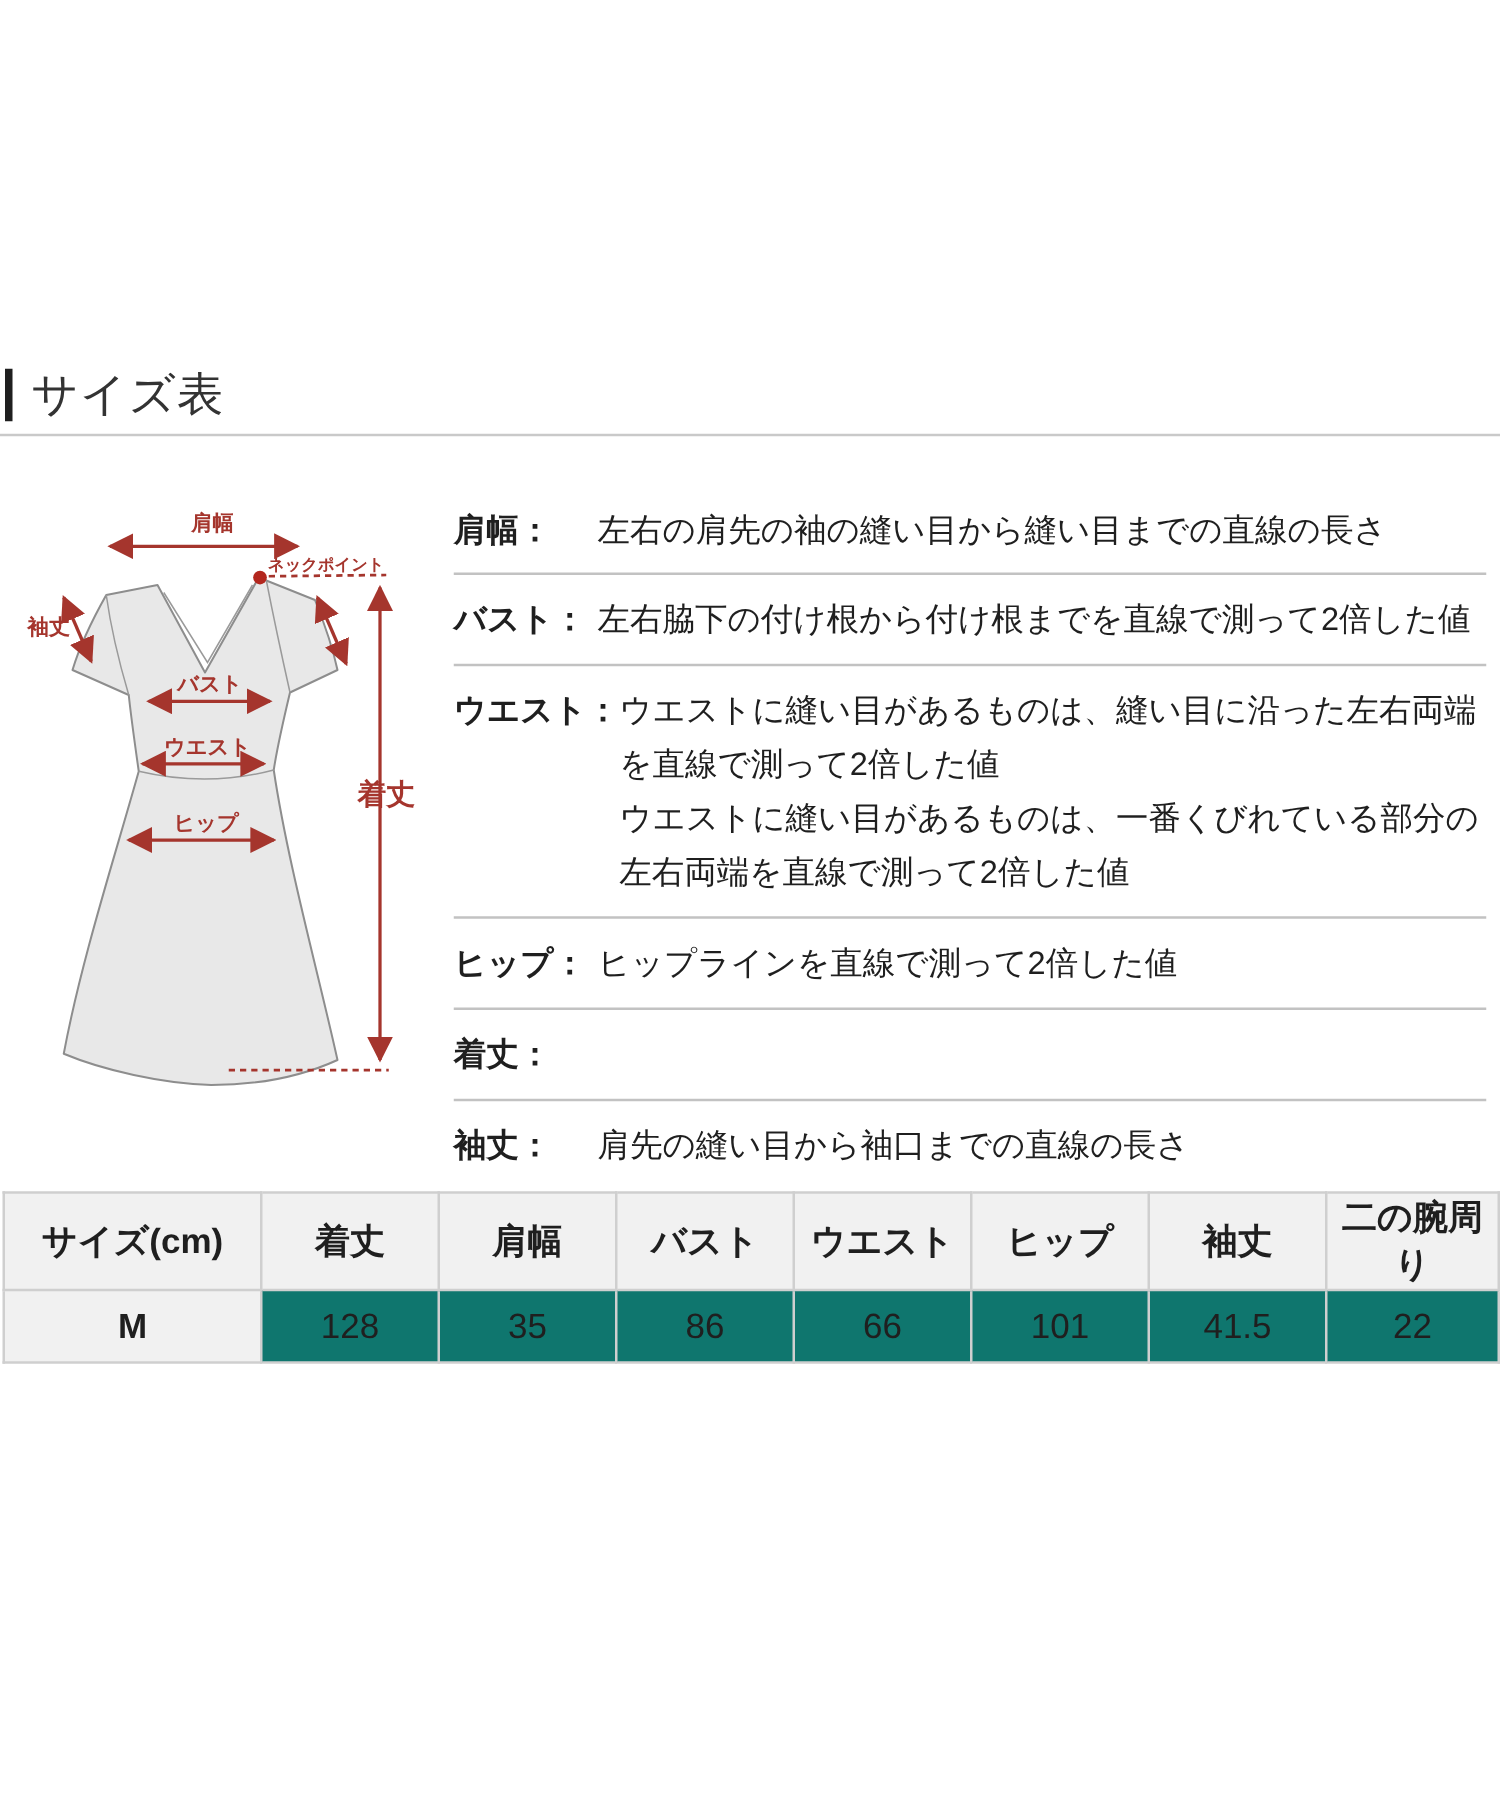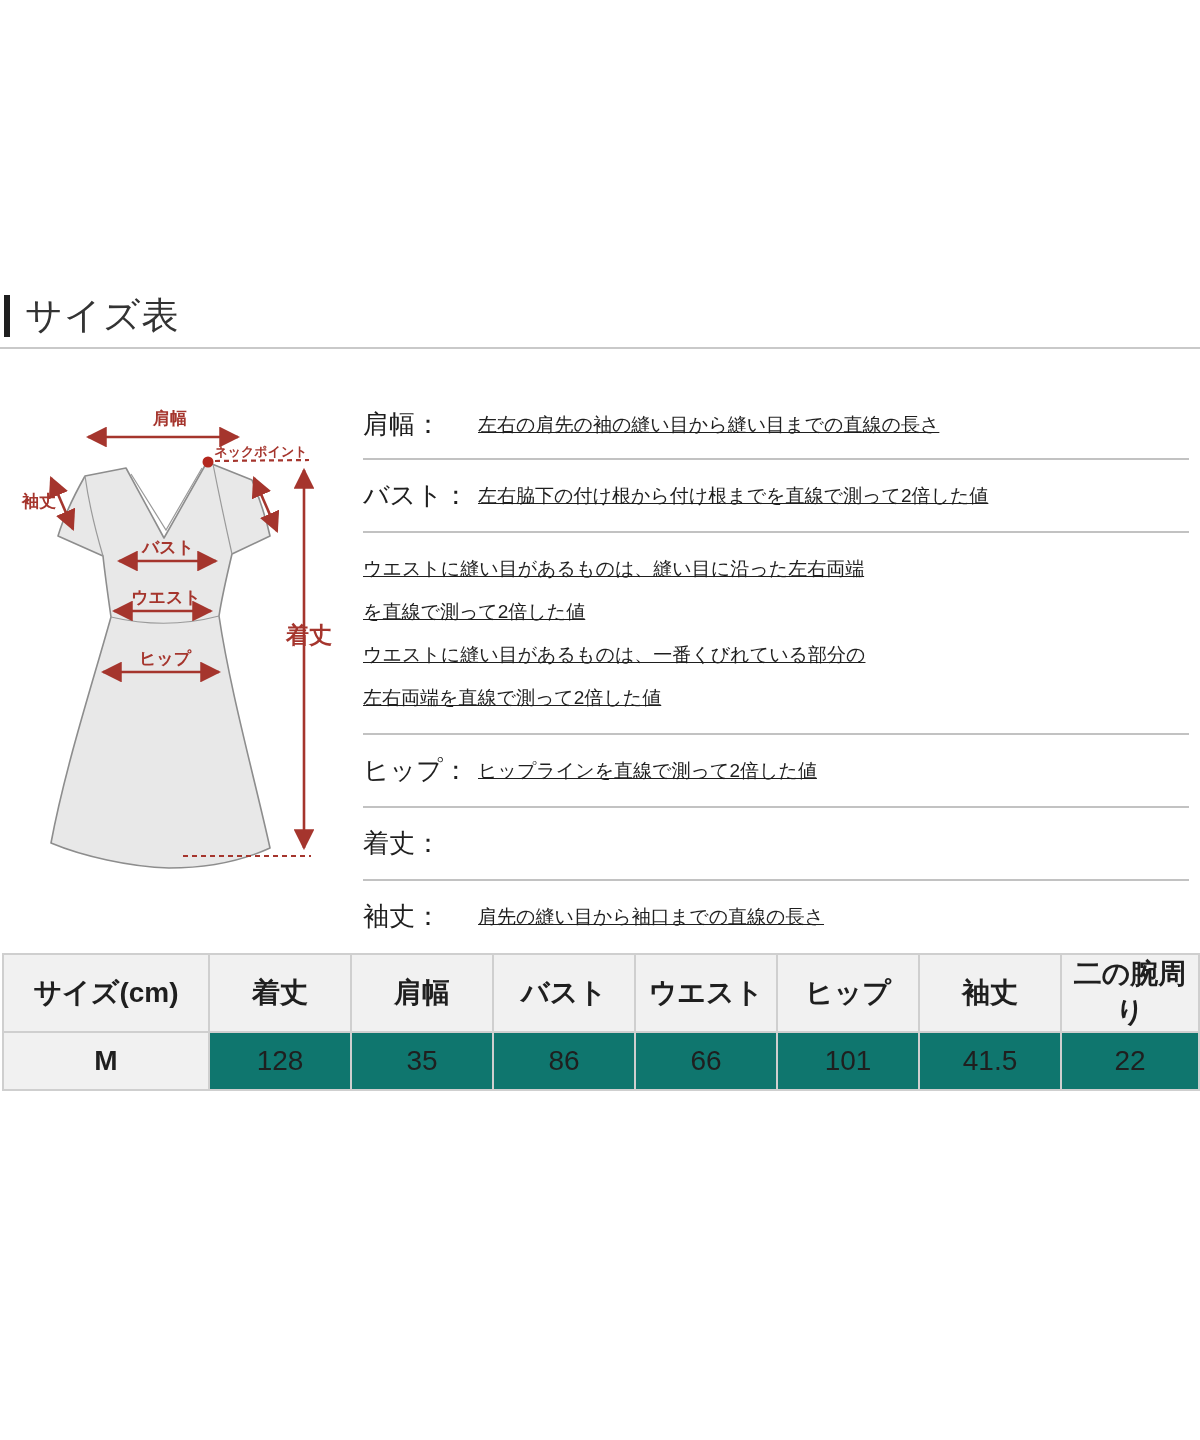--- a/index.html
+++ b/index.html
@@ -67,32 +67,31 @@
   .def-row {
     display: flex;
     padding: 14px 0;
     border-bottom: 2px solid #c2c2c2;
   }
   .def-row:first-child { padding-top: 3px; padding-bottom: 12px; }
   .def-row:last-child { border-bottom: none; }
   .def-term {
     flex: 0 0 115px;
     font-size: 26px;
+    font-weight: 700;
+    color: #1f1f1f;
+    line-height: 43px;
+    white-space: nowrap;
+  }
+  .def-desc {
+    flex: 1;
+    font-size: 26px;
     font-weight: 400;
     color: #1f1f1f;
     line-height: 43px;
-    white-space: nowrap;
-  }
-  .def-desc {
-    flex: 1;
-    font-size: 19px;
-    font-weight: 400;
-    color: #1f1f1f;
-    line-height: 43px;
-    text-decoration: underline;
   }
   .inline-dot { color: #b3271e; }
 
   
   .size-table {
     position: absolute;
     left: 2px;
     top: 953px;
     width: 1196px;
     border-collapse: collapse;
@@ -195,20 +194,21 @@
     </div>
 
     <div class="def-row">
       <div class="def-term">バスト：</div>
       <div class="def-desc">
         <div>左右脇下の付け根から付け根までを直線で測って2倍した値</div>
       </div>
     </div>
 
     <div class="def-row">
+      <div class="def-term">ウエスト：</div>
       <div class="def-desc">
         <div>ウエストに縫い目があるものは、縫い目に沿った左右両端</div>
         <div>を直線で測って2倍した値</div>
         <div>ウエストに縫い目があるものは、一番くびれている部分の</div>
         <div>左右両端を直線で測って2倍した値</div>
       </div>
     </div>
 
     <div class="def-row">
       <div class="def-term">ヒップ：</div>

